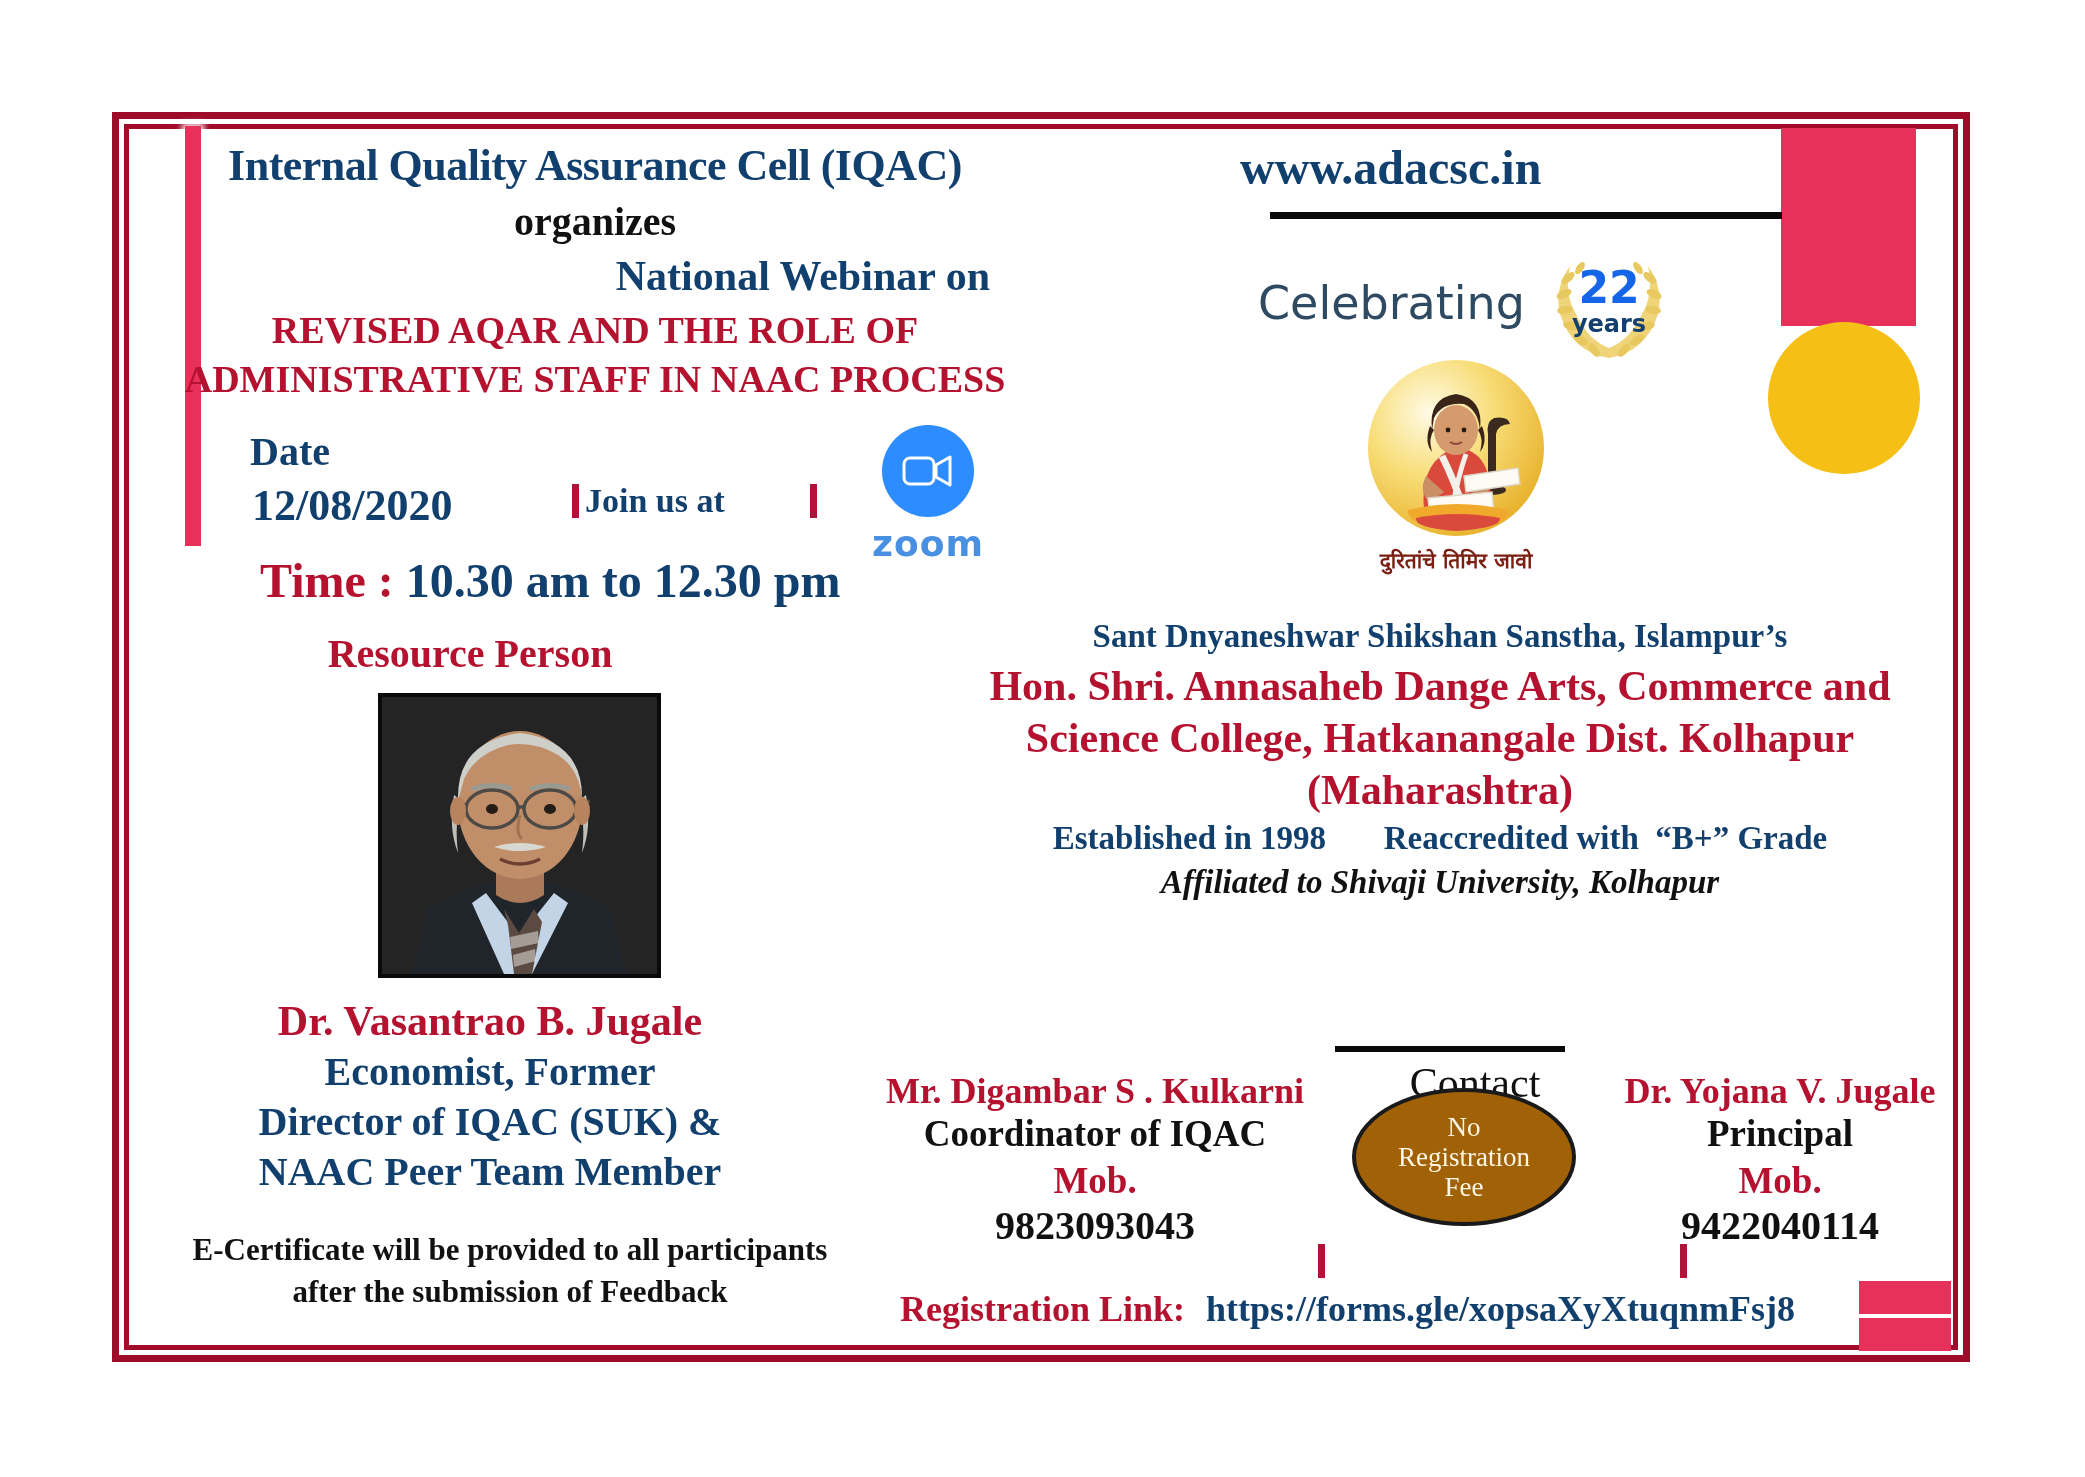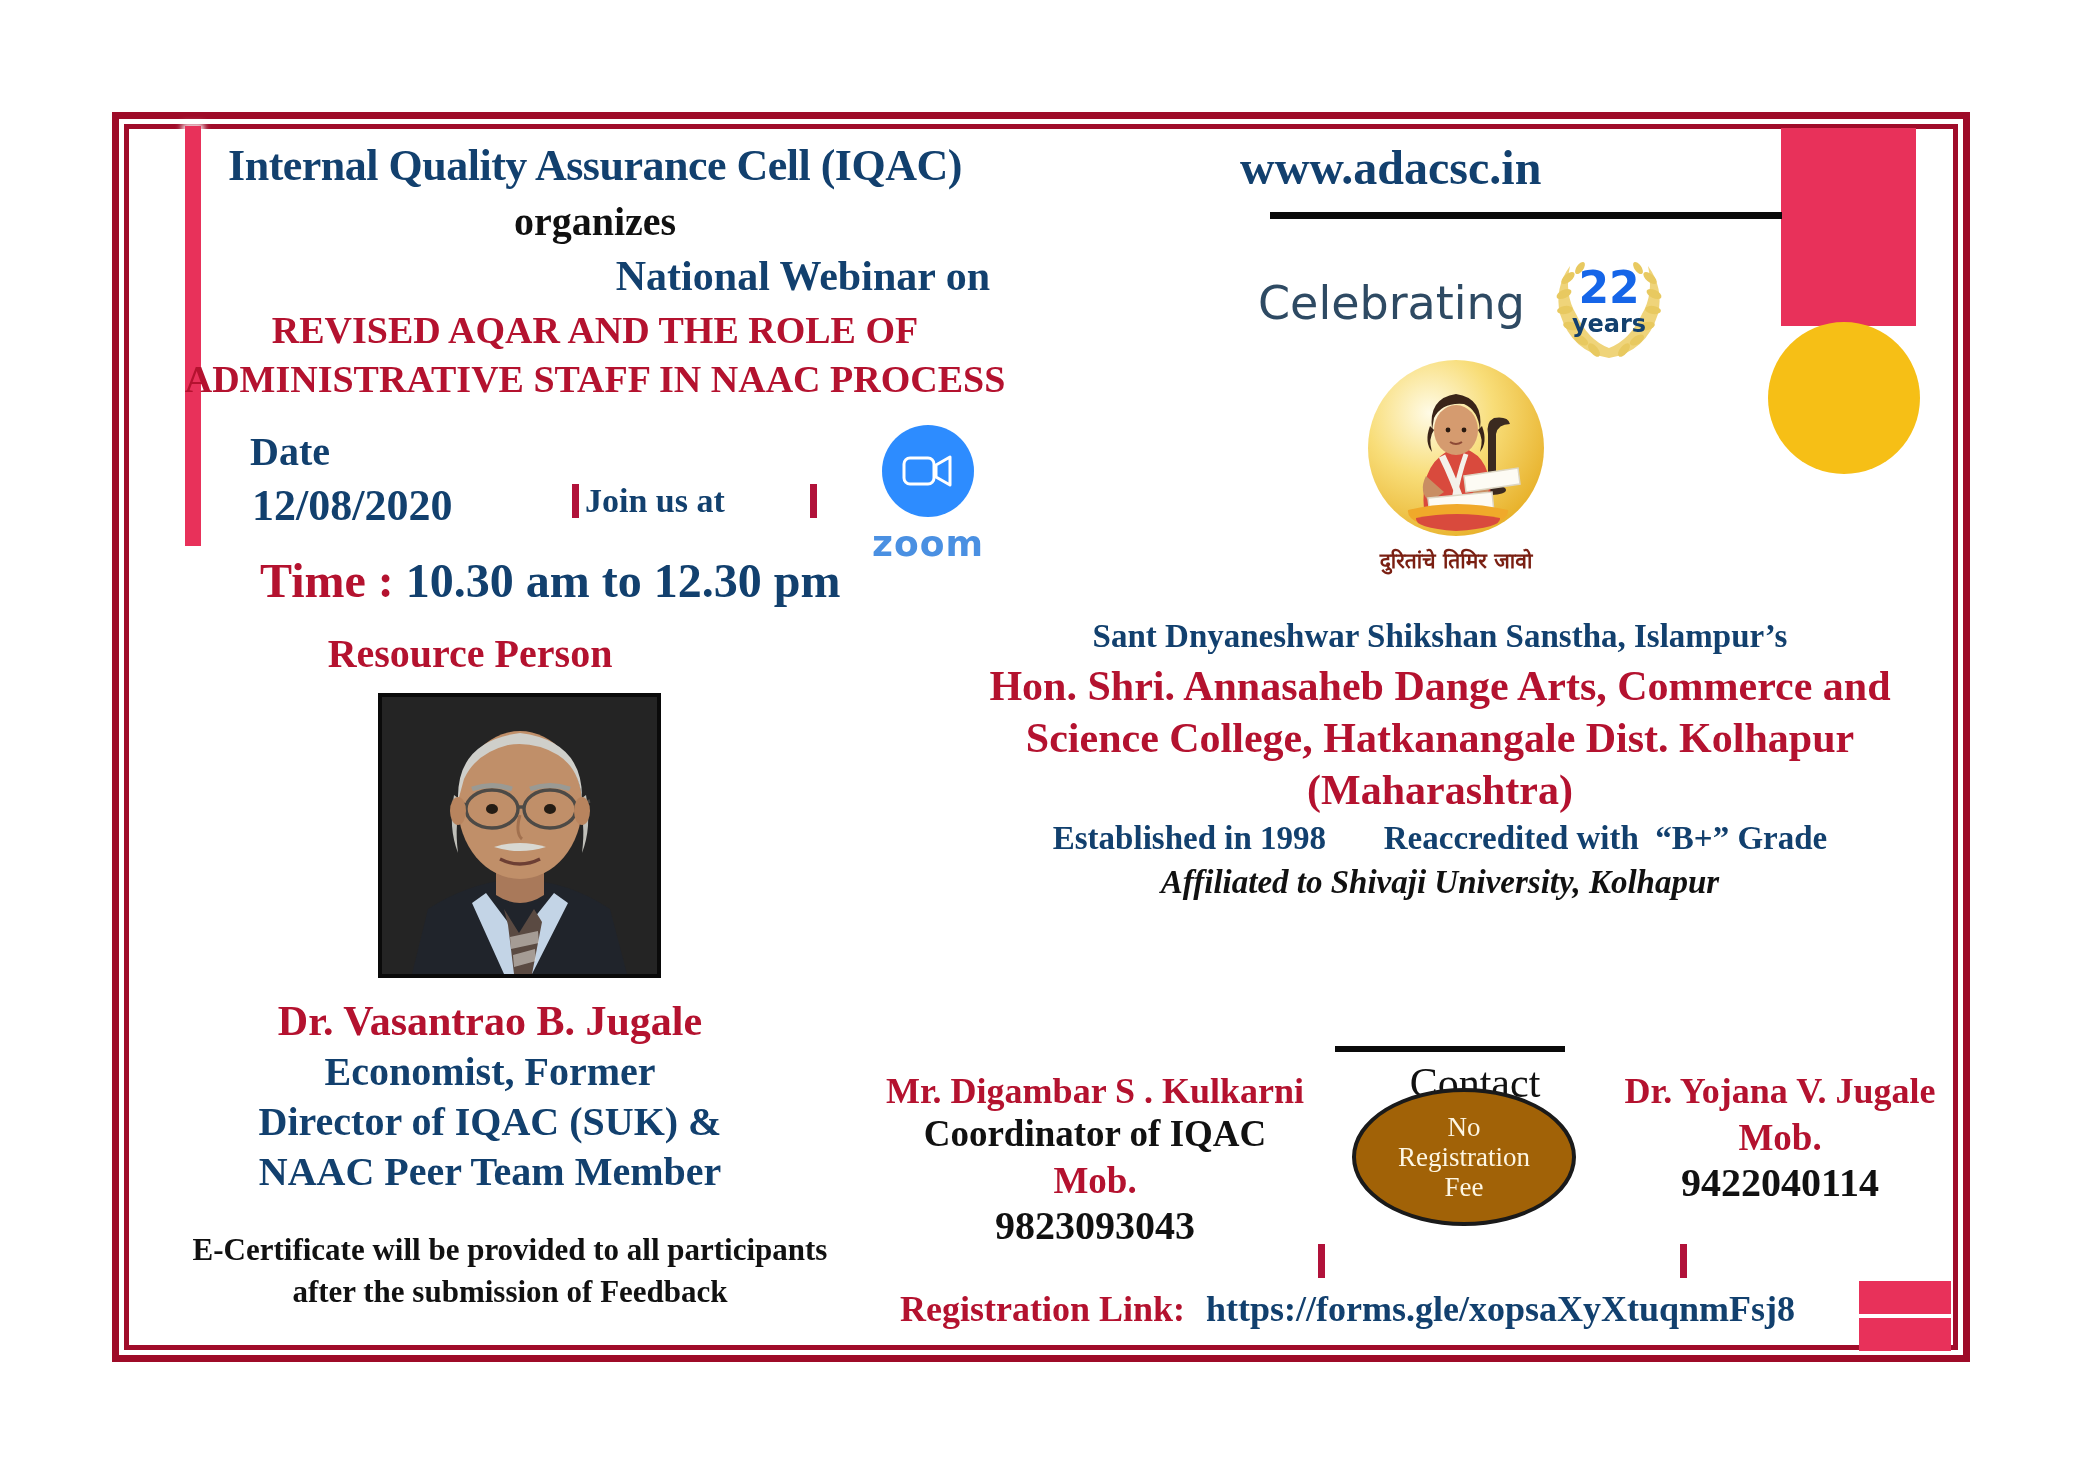--- a/index.html
+++ b/index.html
@@ -472,20 +472,21 @@
   <div class="fee-oval">
     <div class="fee-text">
       <div>No</div>
       <div>Registration</div>
       <div>Fee</div>
     </div>
   </div>
 
   <div class="contact-right">
     <div class="c-name crimson">Dr. Yojana V. Jugale</div>
+    <div class="c-role ink">Principal</div>
     <div class="c-moblabel crimson">Mob.</div>
     <div class="c-mobnum ink">9422040114</div>
   </div>
 
   <div class="t-reglink">
     <span class="crimson">Registration Link:</span>
     <span class="navy" style="margin-left:12px;">https://forms.gle/xopsaXyXtuqnmFsj8</span>
   </div>
 
 </div>

